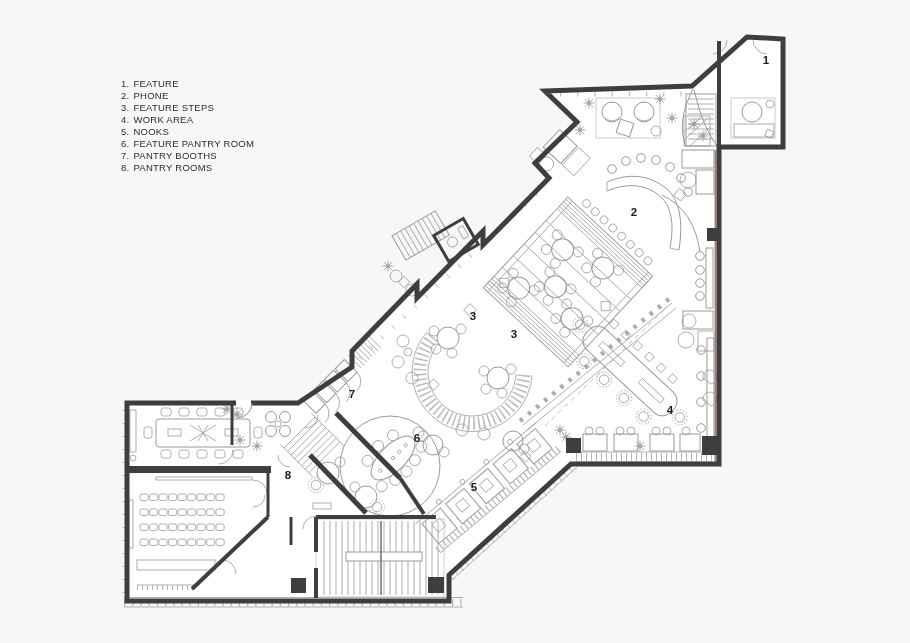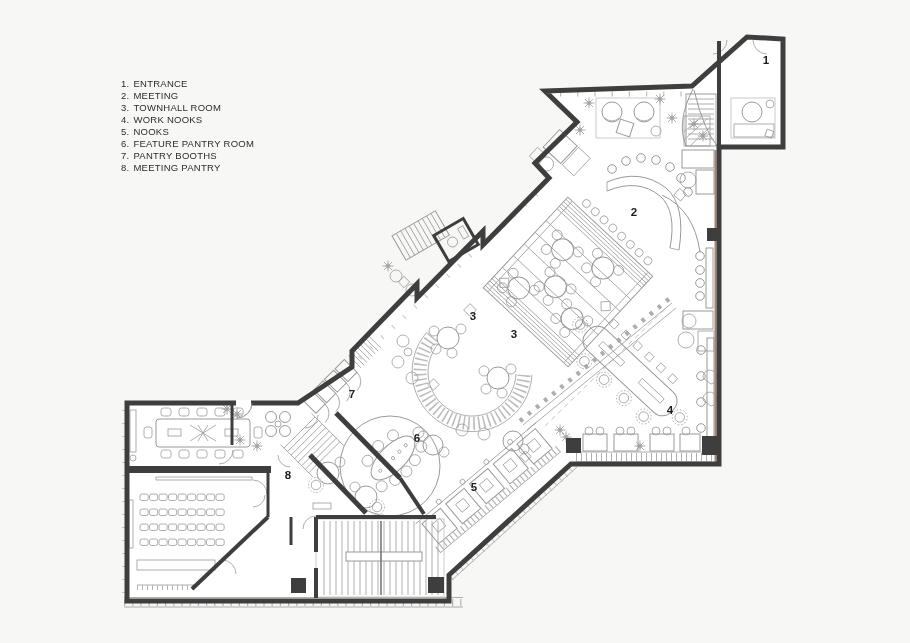--- a/index.html
+++ b/index.html
@@ -439,22 +439,22 @@
         <text x="514" y="338" text-anchor="middle" class="num">3</text>
         <text x="670" y="414" text-anchor="middle" class="num">4</text>
         <text x="474" y="491" text-anchor="middle" class="num">5</text>
         <text x="417" y="442" text-anchor="middle" class="num">6</text>
         <text x="352" y="398" text-anchor="middle" class="num">7</text>
         <text x="288" y="479" text-anchor="middle" class="num">8</text>
       </g>
   </svg>
 
   <div id="legend">
-      <div class="legend-line"><span class="num">1.</span><span>ENTRANCE</span></div>
-      <div class="legend-line"><span class="num">2.</span><span>MEETING</span></div>
-      <div class="legend-line"><span class="num">3.</span><span>TOWNHALL ROOM</span></div>
-      <div class="legend-line"><span class="num">4.</span><span>WORK NOOKS</span></div>
+      <div class="legend-line"><span class="num">1.</span><span>FEATURE</span></div>
+      <div class="legend-line"><span class="num">2.</span><span>PHONE</span></div>
+      <div class="legend-line"><span class="num">3.</span><span>FEATURE STEPS</span></div>
+      <div class="legend-line"><span class="num">4.</span><span>WORK AREA</span></div>
       <div class="legend-line"><span class="num">5.</span><span>NOOKS</span></div>
       <div class="legend-line"><span class="num">6.</span><span>FEATURE PANTRY ROOM</span></div>
       <div class="legend-line"><span class="num">7.</span><span>PANTRY BOOTHS</span></div>
-      <div class="legend-line"><span class="num">8.</span><span>MEETING PANTRY</span></div>
+      <div class="legend-line"><span class="num">8.</span><span>PANTRY ROOMS</span></div>
     </div>
 </div>
 
 </body></html>

